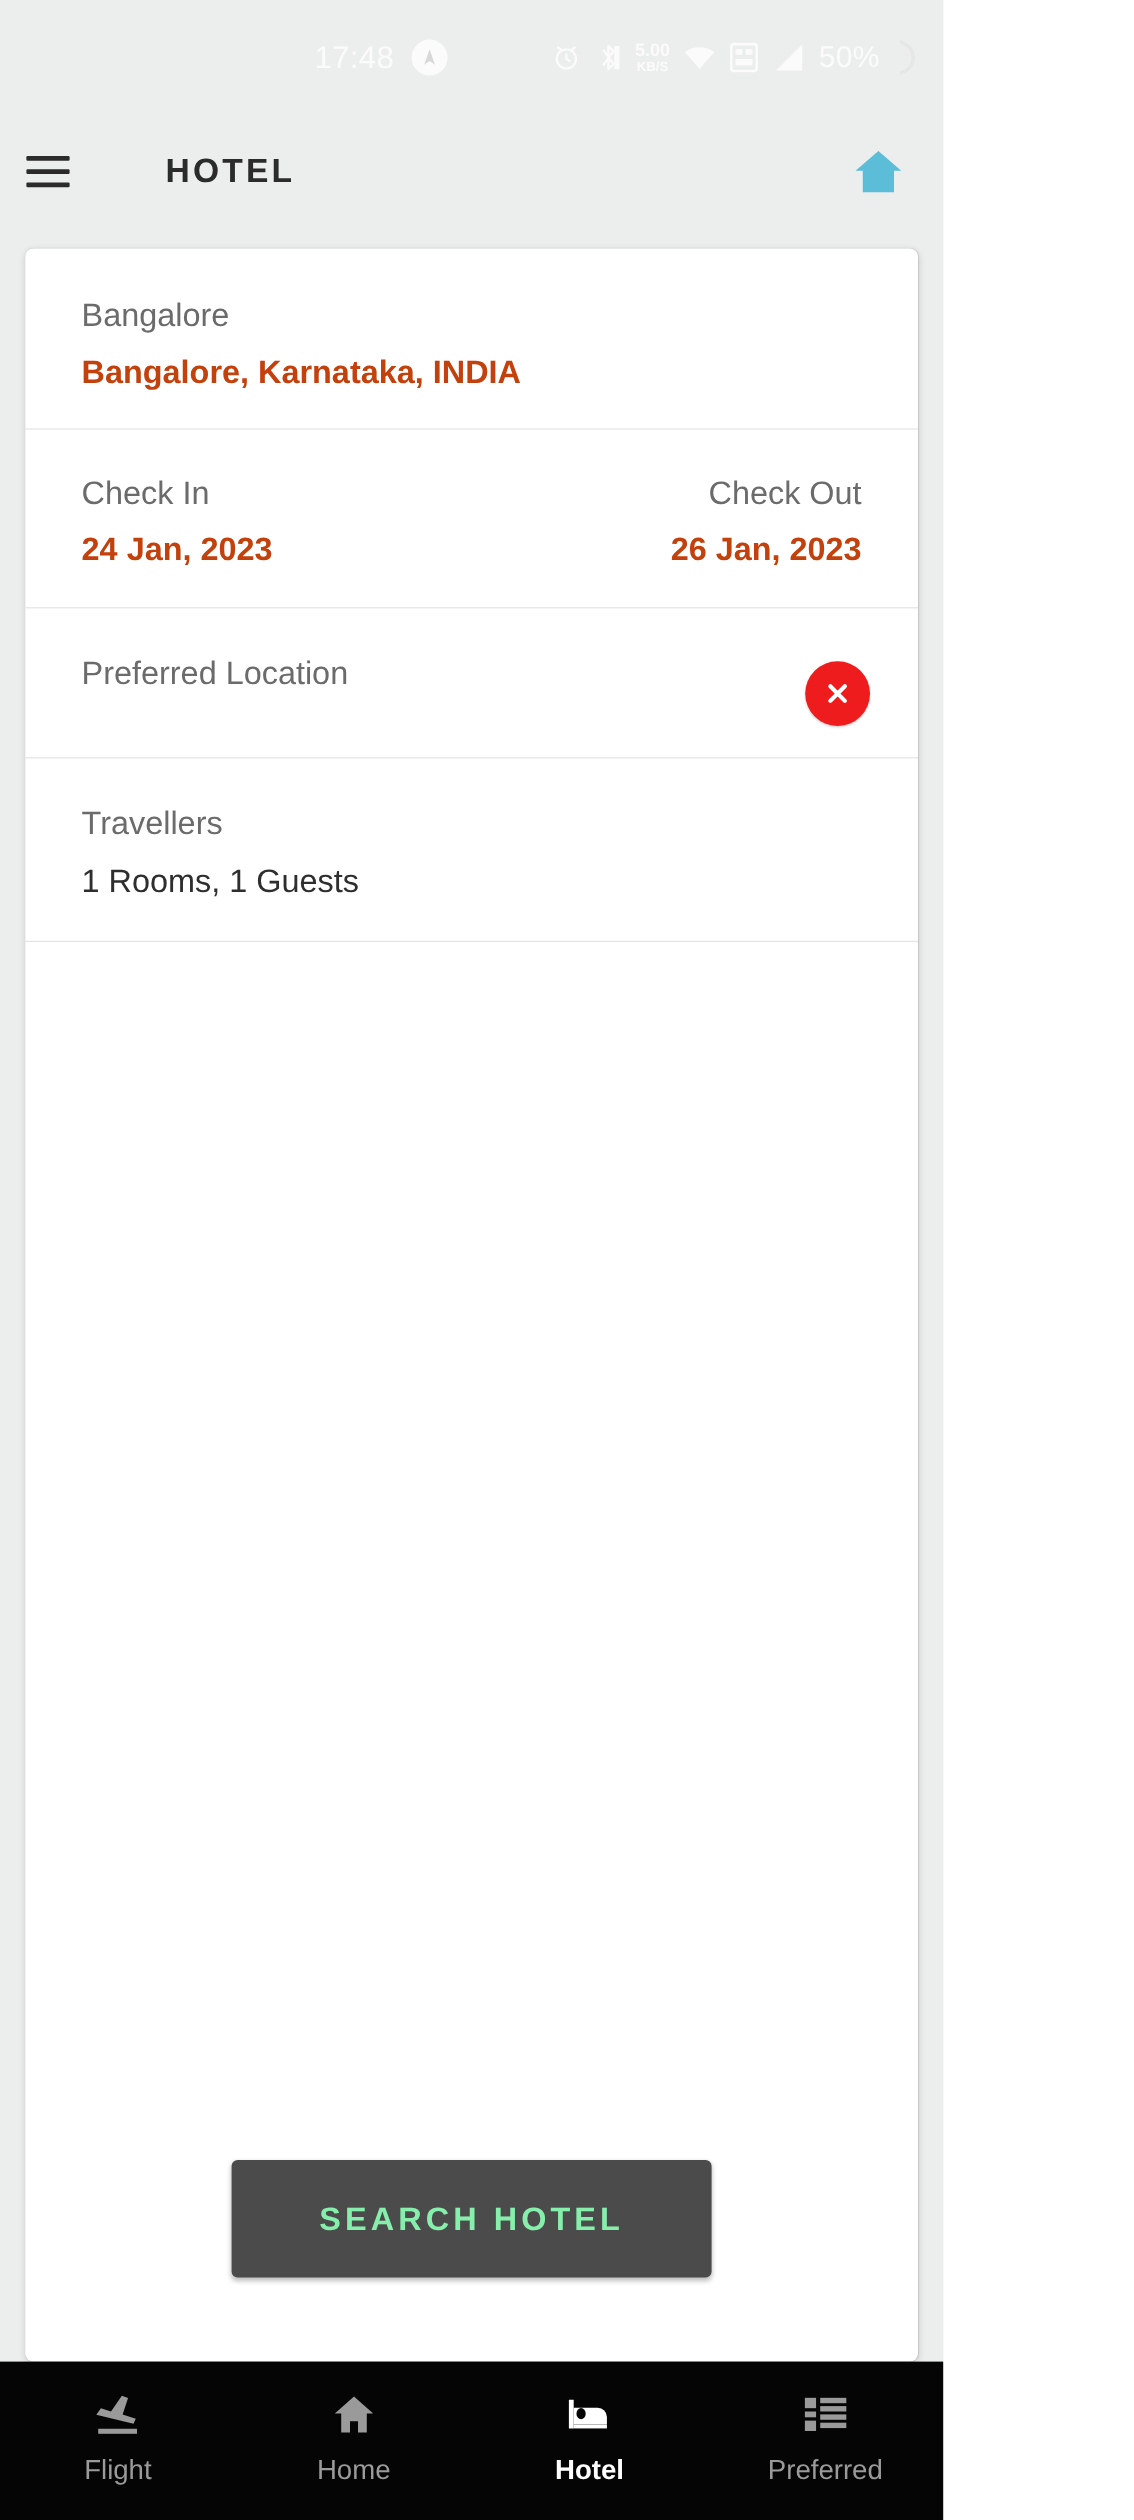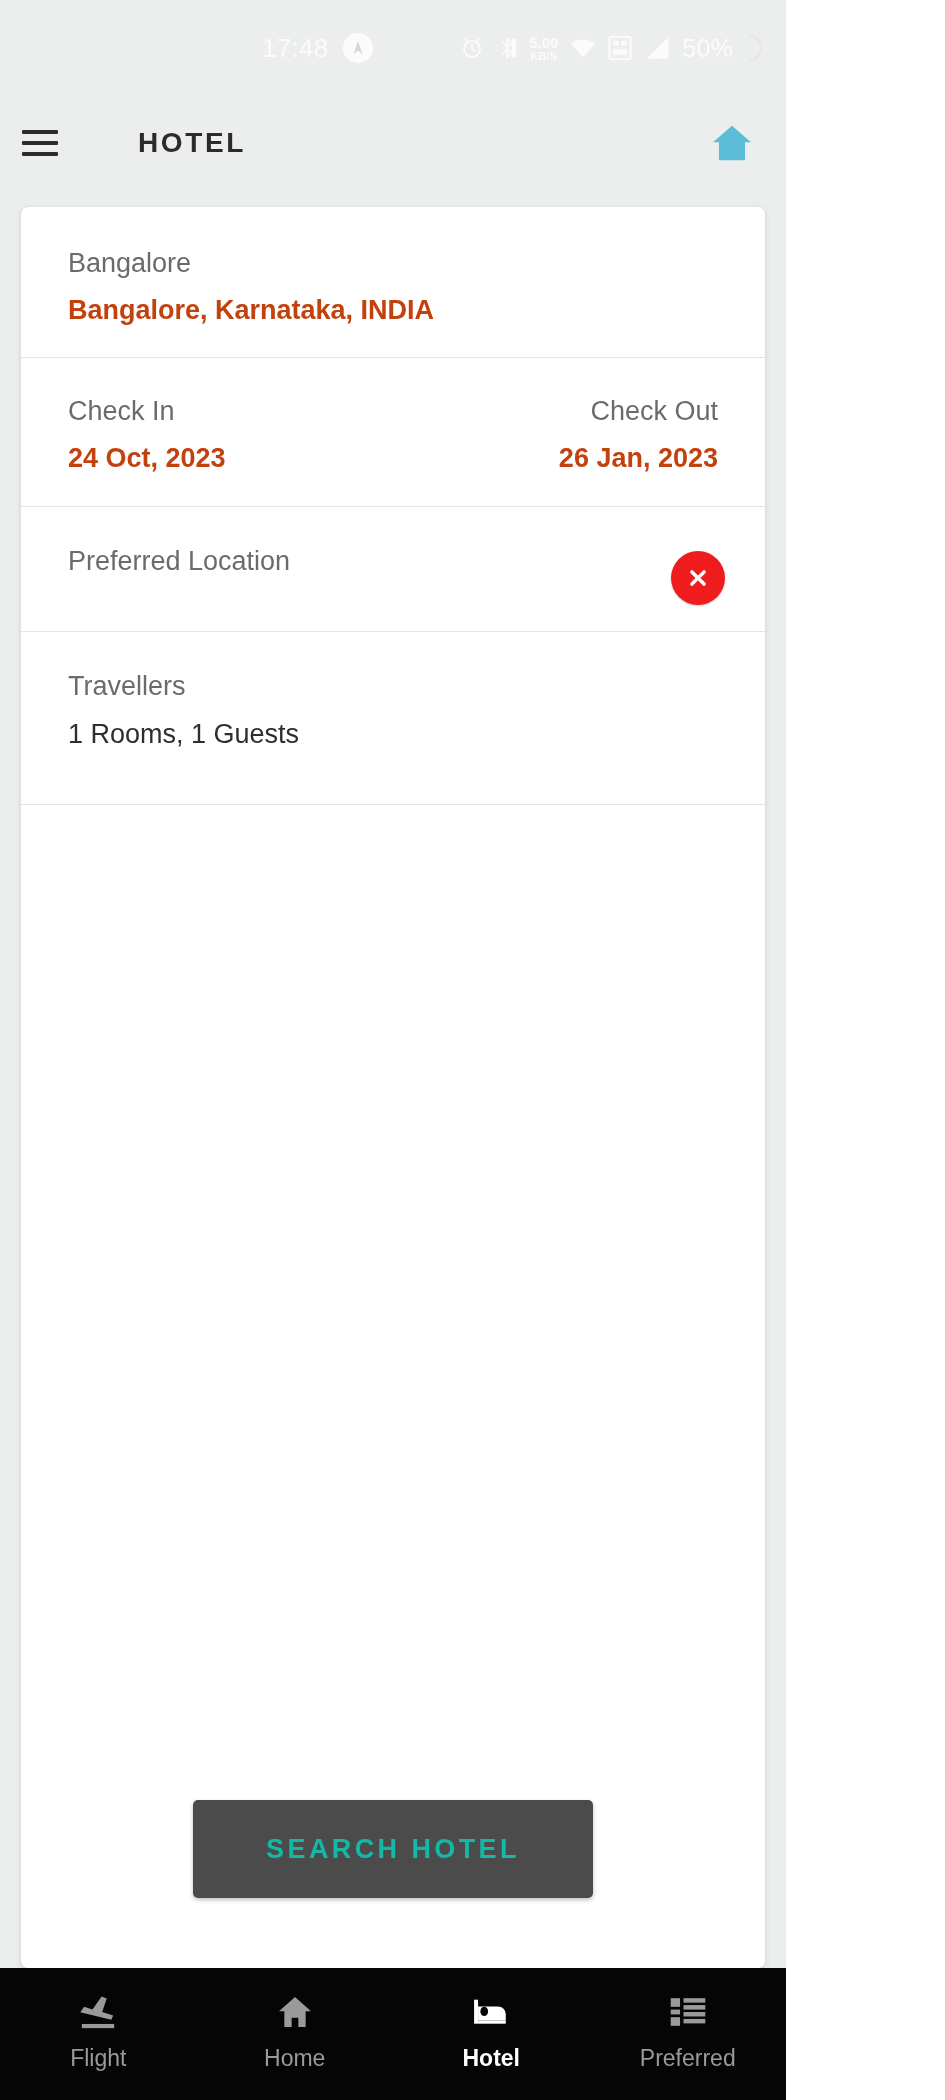--- a/index.html
+++ b/index.html
@@ -134,21 +134,21 @@
 
   .field-row {
     padding: 0 47px;
     border-bottom: 1px solid #e4e4e4;
     position: relative;
   }
 
   .row-destination { padding-top: 39px; padding-bottom: 30px; }
   .row-dates { padding-top: 36px; padding-bottom: 31px; display: flex; }
   .row-preferred { padding-top: 37px; padding-bottom: 52px; }
-  .row-travellers { padding-top: 37px; padding-bottom: 52px; }
+  .row-travellers { padding-top: 37px; padding-bottom: 32px; }
 
   .field-label {
     font-size: 27px;
     color: #6b6b6b;
     font-weight: 400;
     line-height: 1.28;
   }
   .field-value {
     font-size: 27px;
     color: #c2410c;
@@ -184,21 +184,21 @@
 
   .search-btn-wrap {
     display: flex;
     justify-content: center;
     padding-bottom: 70px;
   }
   .search-btn {
     width: 400px;
     height: 98px;
     background: #4b4b4b;
-    color: #14b8a6;
+    color: #86efac;
     border: none;
     border-radius: 5px;
     font-family: "Liberation Sans", sans-serif;
     font-size: 27px;
     font-weight: 700;
     letter-spacing: 3.4px;
     cursor: pointer;
     box-shadow: 0 2px 4px rgba(0,0,0,0.26);
   }
 
@@ -305,21 +305,21 @@
     <div class="card">
 
       <div class="field-row row-destination">
         <div class="field-label">Bangalore</div>
         <div class="field-value">Bangalore, Karnataka, INDIA</div>
       </div>
 
       <div class="field-row row-dates">
         <div class="date-col">
           <div class="field-label">Check In</div>
-          <div class="field-value">24 Oct, 2023</div>
+          <div class="field-value">24 Jan, 2023</div>
         </div>
         <div class="date-col right">
           <div class="field-label">Check Out</div>
           <div class="field-value">26 Jan, 2023</div>
         </div>
       </div>
 
       <div class="field-row row-preferred">
         <div class="field-label">Preferred Location</div>
         <div class="clear-btn">

